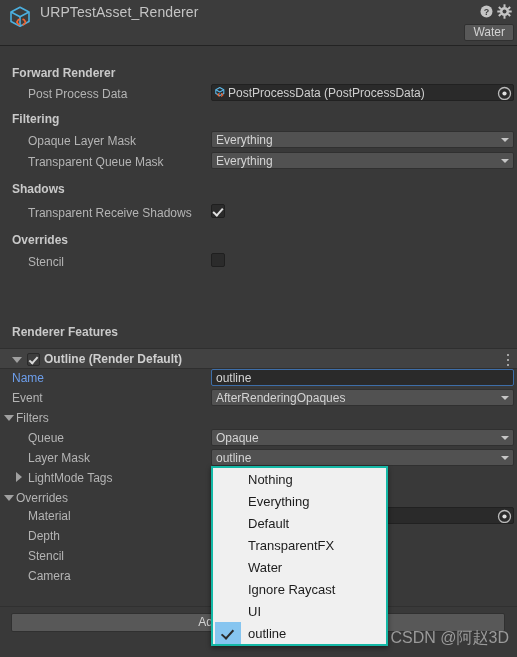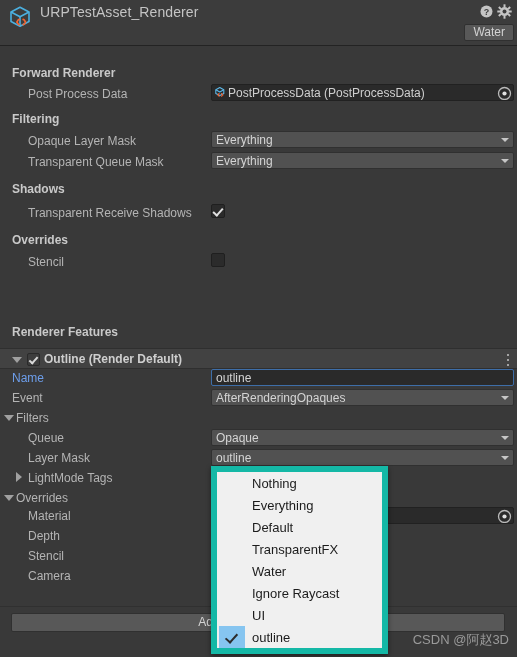--- a/index.html
+++ b/index.html
@@ -232,21 +232,21 @@
     position: absolute;
     left: 0; right: 0;
     height: 1px;
     background: #303030;
   }
 
   
   .popup {
     position: absolute;
     background: #f0f0f0;
-    border: 6px solid #14b8a6;
+    border: 2px solid #14b8a6;
     box-shadow: 0 2px 5px rgba(0,0,0,.45);
     z-index: 50;
   }
   .popup-item {
     position: relative;
     height: 22px;
     display: flex;
     align-items: center;
     font-size: 13px;
     color: #1c1c1c;
@@ -268,21 +268,21 @@
     width: 5px; height: 10px;
     border: solid #2b2b2b;
     border-width: 0 2px 2px 0;
     transform: rotate(42deg);
   }
 
   
   .watermark {
     position: absolute;
     right: 8px; bottom: 8px;
-    font-size: 13px;
+    font-size: 16px;
     color: #9a9a9a;
     font-family: "Liberation Sans", sans-serif;
   }
 </style>
 </head>
 <body>
 
 <div id="root">
 
   <div class="header">

